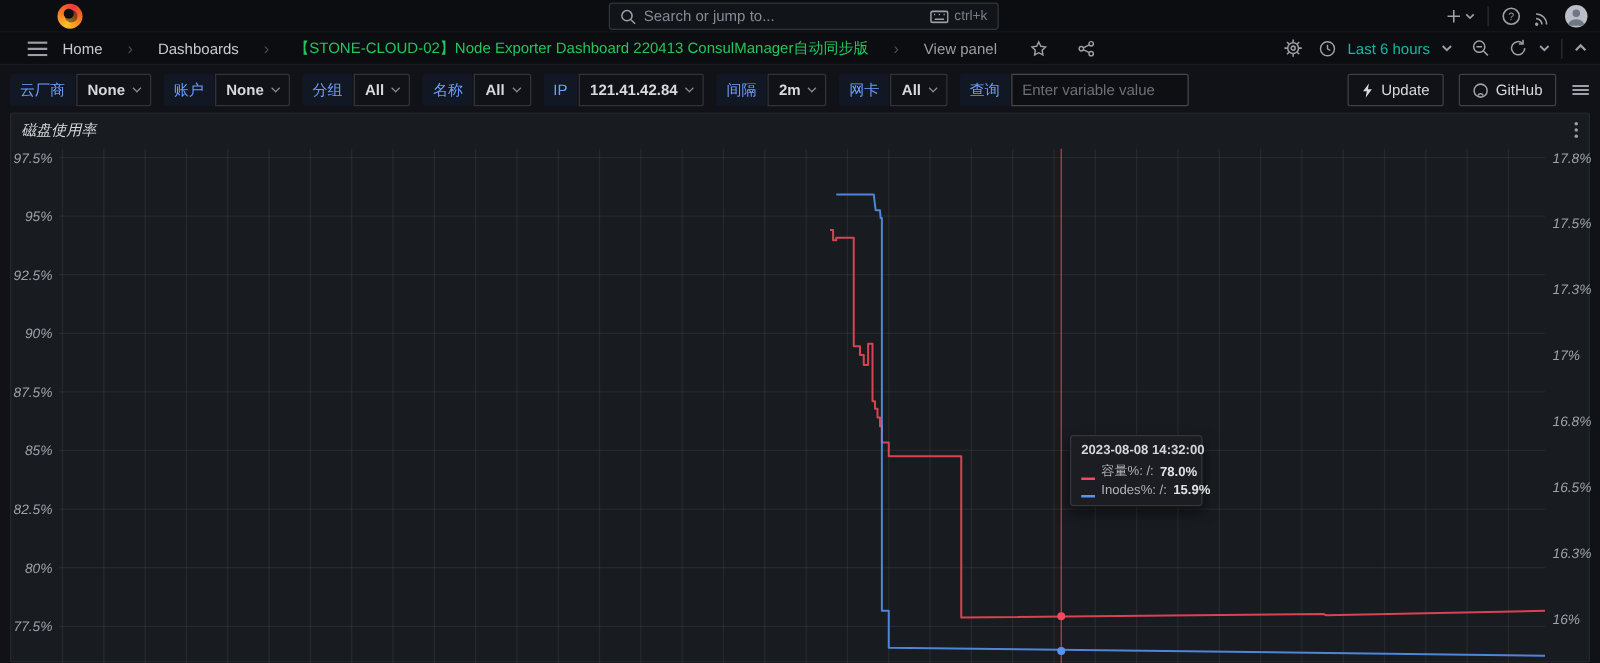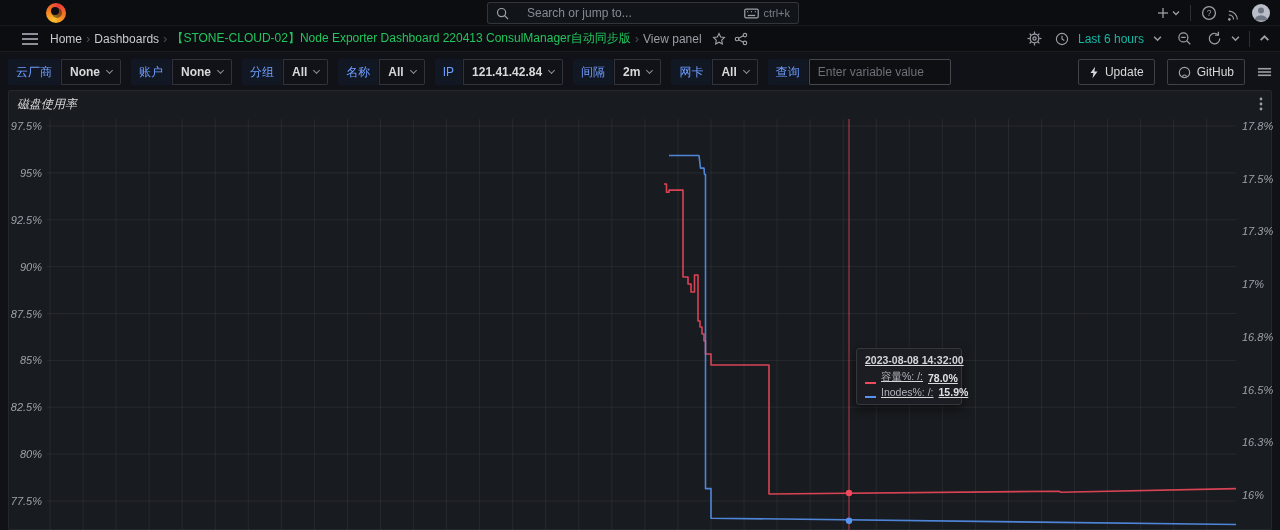--- a/index.html
+++ b/index.html
@@ -10,28 +10,28 @@
   #navbar { top:26px; height:26px; border-bottom:1px solid rgba(255,255,255,0.06); padding:0 10px; }
   .icon { display:inline-flex; align-items:center; justify-content:center; color:#9da0a8; }
   .icon svg { stroke:#9da0a8; fill:none; stroke-width:1.3; }
   
   #logo { position:absolute; left:46px; top:3px; width:20px; height:20px; border-radius:50%;
     background:conic-gradient(from 200deg,#fbc02d,#f57c20,#e83b3b,#f57c20,#fbc02d); }
   #logo::after{ content:""; position:absolute; left:5px; top:4px; width:8px; height:8px; border-radius:50%;
     background:#0c0d10; box-shadow:2px 2px 0 1px rgba(12,13,16,0.45);}
   #search { position:absolute; left:487px; top:2px; width:312px; height:22px; background:#111419;
     border:1px solid rgba(204,204,220,0.18); border-radius:3px; display:flex; align-items:center; padding:0 8px; gap:6px; }
-  #search input { flex:1; background:transparent; border:none; outline:none; color:#c7c9cf; font-size:12px;margin-left:12px; }
+  #search input { flex:1; background:transparent; border:none; outline:none; color:#c7c9cf; font-size:12px; }
   #search input::placeholder { color:#868a93; }
   .kbd-hint { display:flex; align-items:center; gap:4px; color:#7b7f87; font-size:11px; white-space:nowrap; }
   #topbar-right { position:absolute; right:10px; top:0; height:26px; display:flex; align-items:center; gap:10px; }
   .vdiv { width:1px; height:16px; background:rgba(204,204,220,0.18); }
   #avatar { width:18px; height:18px; border-radius:50%; background:#b9bec8; overflow:hidden; }
   
-  .crumbs { display:flex; align-items:center; gap:4px; font-size:12px; white-space:nowrap;text-align:center; }
+  .crumbs { display:flex; align-items:center; gap:20px; font-size:12px; white-space:nowrap;text-align:center; }
   .crumb { color:#c9cbd1; } .crumb.title { color:#22c55e; } .crumb.current { color:#9b9ea6; }
   .crumb-sep { color:#4b4e54; font-size:13px; }
   #navbar-right { margin-left:auto; display:flex; align-items:center; gap:9px; }
   .timelabel { font-size:12px; color:#14b8a6; }
   
   #varrow { position:absolute; top:58px; left:8px; right:8px; height:28px; display:flex; align-items:center; gap:10px; }
   .var { display:flex; align-items:center; height:26px; font-size:12px; }
   .var-label { display:flex; align-items:center; height:26px; padding:0 8px; background:#121724;
     color:#6e9fff; border-radius:2px 0 0 2px; }
   .var-value { display:flex; align-items:center; height:26px; padding:0 8px; margin-left:1px;
@@ -50,21 +50,21 @@
   #panel-header { height:26px; display:flex; align-items:center; padding:0 8px; }
   #panel-title { font-size:12px; color:#d8d9da; }
   #panel-menu { margin-left:auto; }
   #plot { position:absolute; left:0; top:26px; }
   .grid { stroke:rgba(204,204,220,0.08); stroke-width:1; }
   .tick { fill:#9fa2ab; font-size:11px; font-family:"Liberation Sans",sans-serif; }
   .tick.l { text-anchor:end; } .tick.r { text-anchor:start; }
   
   #tooltip { position:absolute; left:856px; top:348px; width:106px; background:#1b1d22;
     border:1px solid #34363b; border-radius:3px; box-shadow:0 4px 10px rgba(0,0,0,0.5);
-    padding:5px 8px 6px; font-size:10.5px; z-index:5;text-decoration:underline; }
+    padding:5px 8px 6px; font-size:10.5px; z-index:5; }
   .tt-time { color:#d3d5da; margin-bottom:4px; font-weight:bold; white-space:nowrap; }
   .tt-row { display:flex; align-items:flex-end; gap:5px; margin-top:2px; white-space:nowrap; }
   .tt-marker { width:11px; height:2.5px; flex:0 0 auto; }
   .tt-name { color:#b0b3ba; }
   .tt-val { margin-left:auto; color:#e0e1e4; font-weight:bold; }
 </style>
 </head>
 <body>
 
 <div id="topbar" class="bar">

